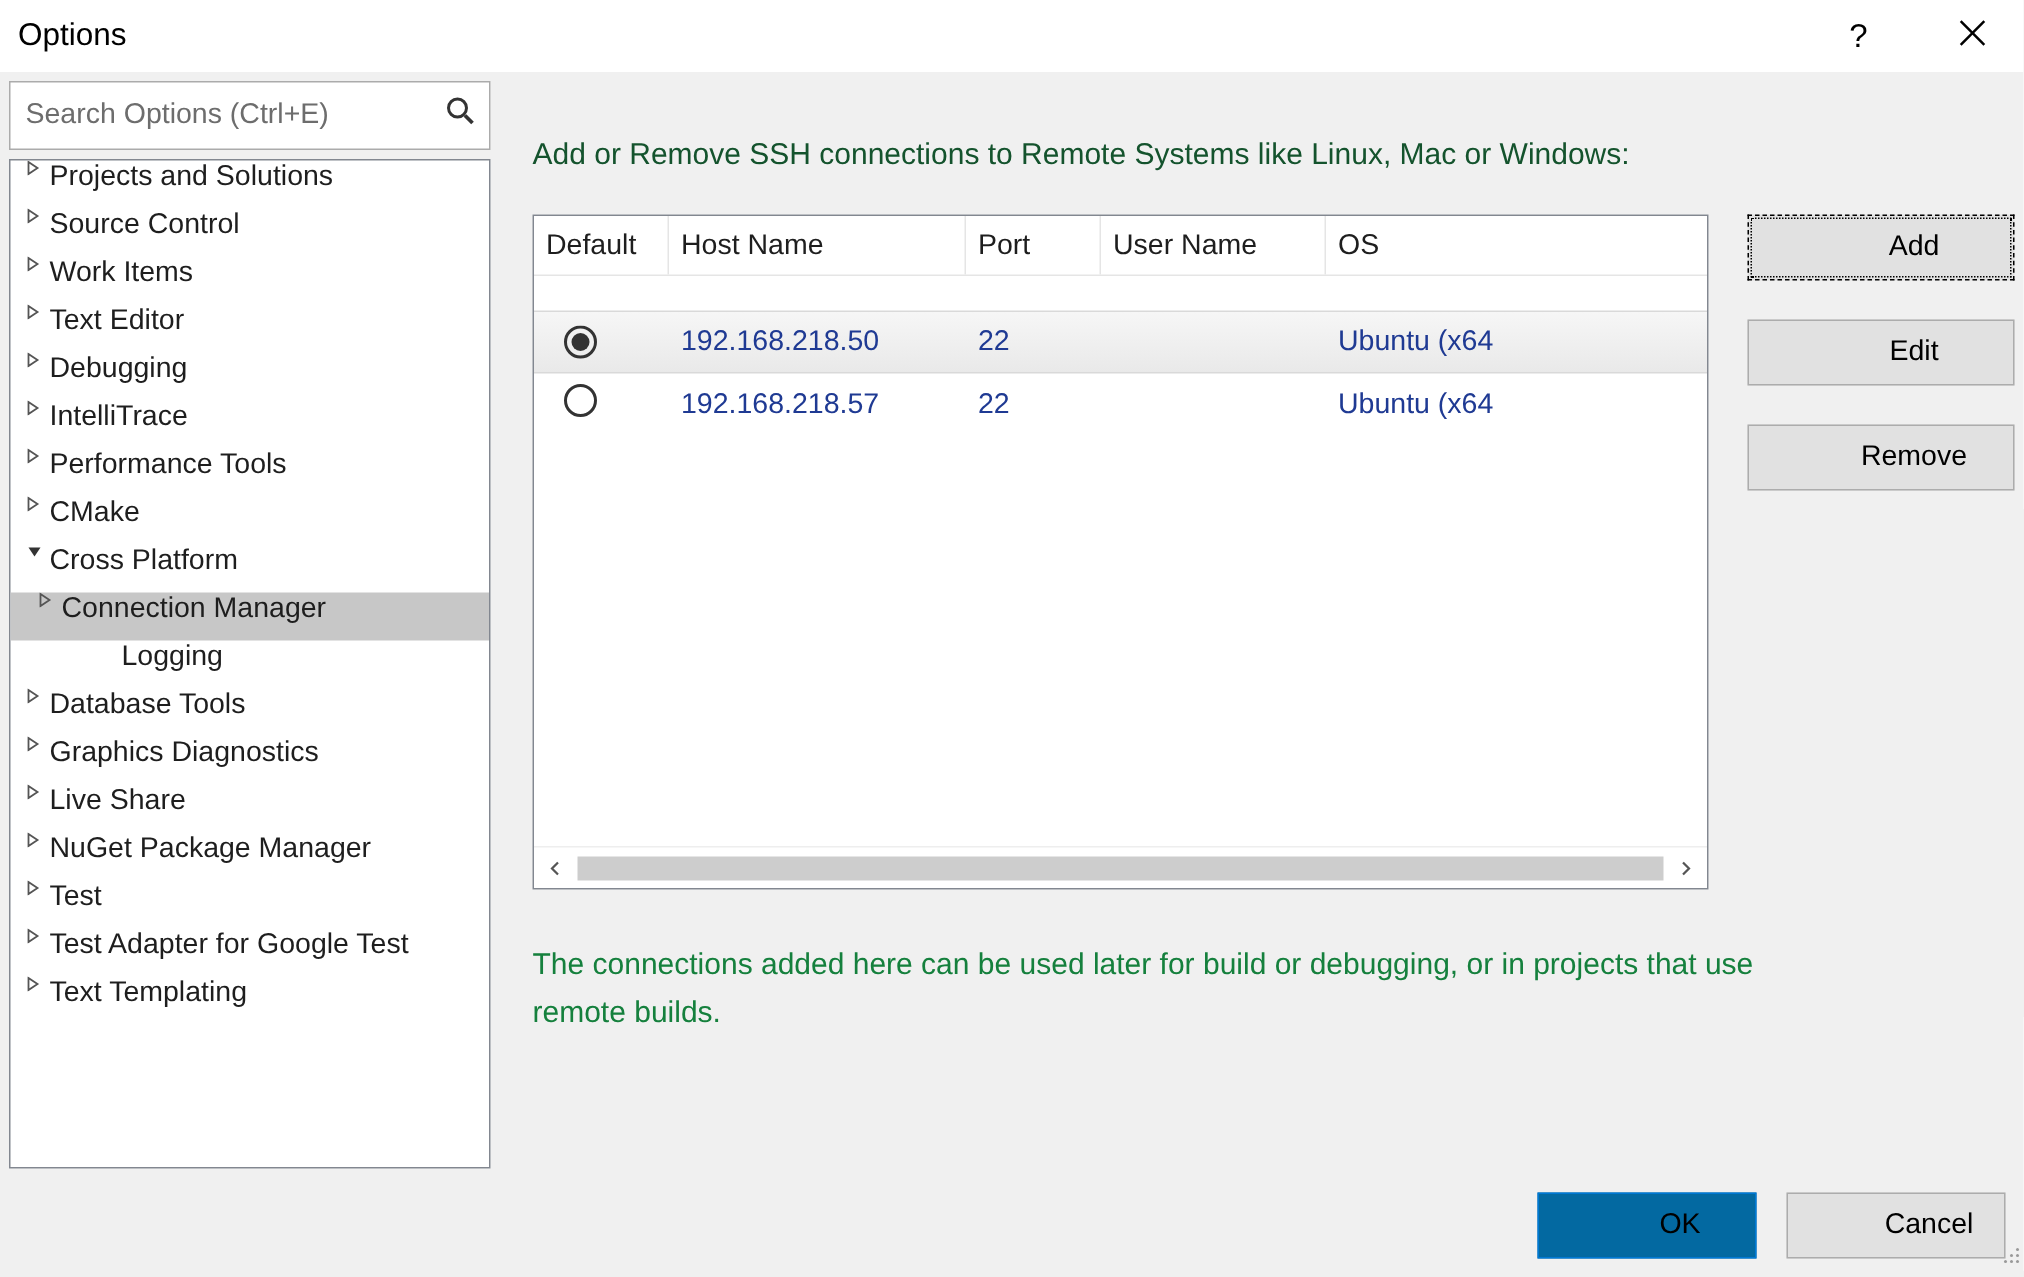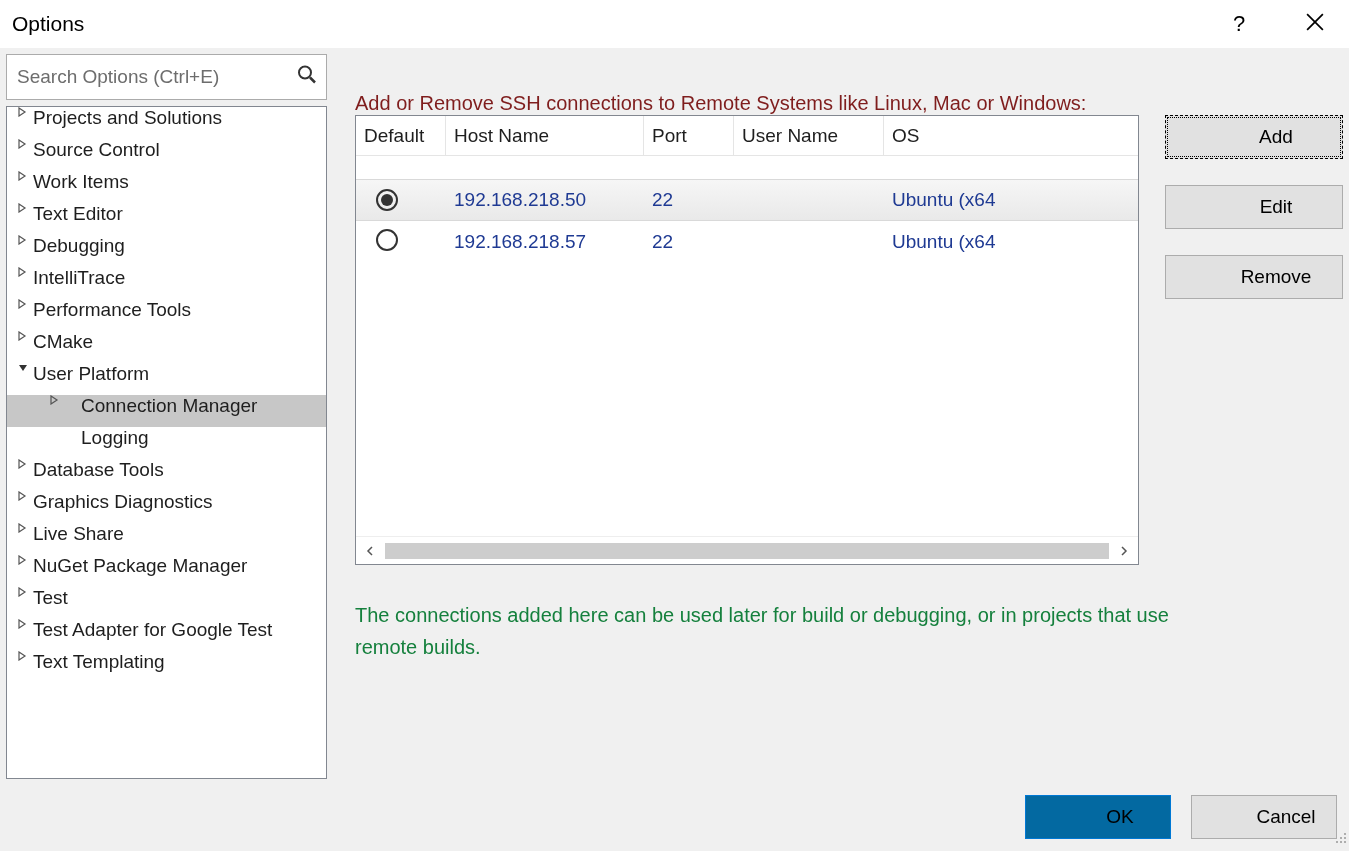--- a/index.html
+++ b/index.html
@@ -92,42 +92,43 @@
     .tree-scroll::-webkit-scrollbar-thumb { background: #cdcdcd; }
     .tree-scroll::-webkit-scrollbar-button { background: #f0f0f0; height: 17px; }
     .tree-item {
       display: flex;
       height: 32px;
       padding-left: 8px;
       cursor: pointer;
       color: #1e1e1e;
       white-space: nowrap;
     }
-    .tree-item.level-1 { padding-left: 40px; gap: 16px; }
+    .tree-item.level-1 { padding-left: 16px; }
     .tree-item.level-2 { padding-left: 56px; }
     .tree-item.selected { background: #c7c7c7; }
     .tree-arrow {
       width: 14px;
       display: inline-flex;
       justify-content: center;
       margin-right: 4px;
       color: #555;
     }
     .tree-arrow svg { width: 10px; height: 10px; }
     .tree-arrow.expanded svg { transform: rotate(90deg) translateY(-1px); }
     .tree-arrow.none { visibility: hidden; }
     .right-panel {
       flex: 1;
       display: flex;
       flex-direction: column;
       padding-top: 38px;
     }
     .description {
       font-size: 20px;
-      color: #7f1d1d;
+      color: #14532d;
+      margin-bottom: 28px;
       padding-right: 14px;
     }
     .content-row {
       display: flex;
       gap: 26px;
     }
     .table-wrap {
       border: 1px solid #828790;
       background: #fff;
       width: 784px;
@@ -335,21 +336,21 @@
                 </svg>
               </span>
               <span>CMake</span>
             </div>
             <div class="tree-item level-0">
               <span class="tree-arrow expanded">
                 <svg viewBox="0 0 10 10">
                   <path d="M2 1 L8 5 L2 9 Z" fill="#333"></path>
                 </svg>
               </span>
-              <span>User Platform</span>
+              <span>Cross Platform</span>
             </div>
             <div class="tree-item level-1 selected">
               <span class="tree-arrow collapsed">
                 <svg viewBox="0 0 10 10">
                   <path d="M2 1 L8 5 L2 9 Z" fill="none" stroke="#555" stroke-width="1.2"></path>
                 </svg>
               </span>
               <span>Connection Manager</span>
             </div>
             <div class="tree-item level-2">

